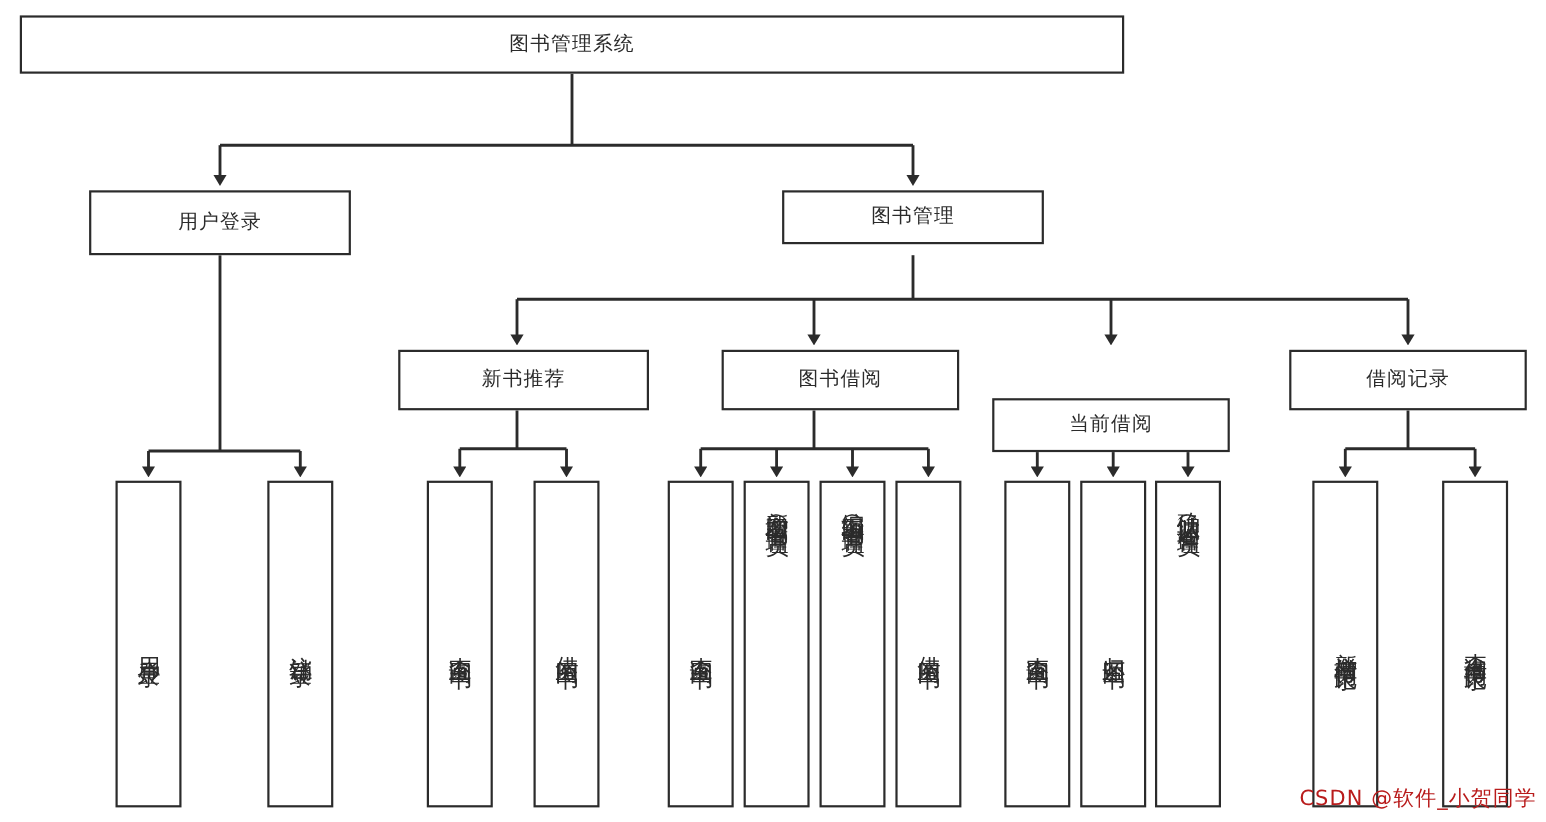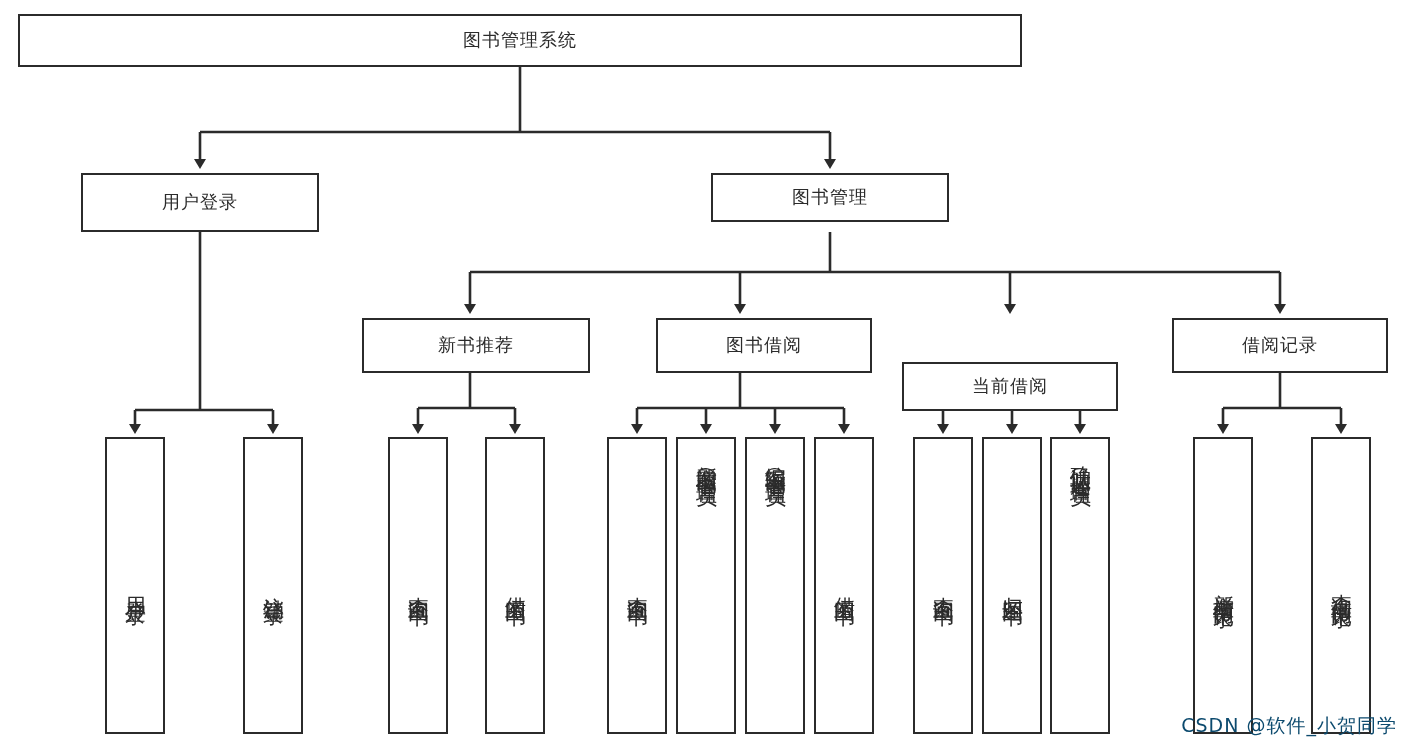--- a/index.html
+++ b/index.html
@@ -58,21 +58,21 @@
   }
   .leaf-box.center-v {
     align-items: center;
     padding-top: 0;
   }
   #watermark {
     position: absolute;
     right: 8px;
     bottom: 8px;
     font-size: 19px;
-    color: #0c4a6e;
+    color: #b91c1c;
     letter-spacing: 1px;
     white-space: nowrap;
     font-family: "DejaVu Sans", "Liberation Sans", sans-serif;
   }
 </style>
 </head>
 <body>
 
 <div id="diagram-root">
 

